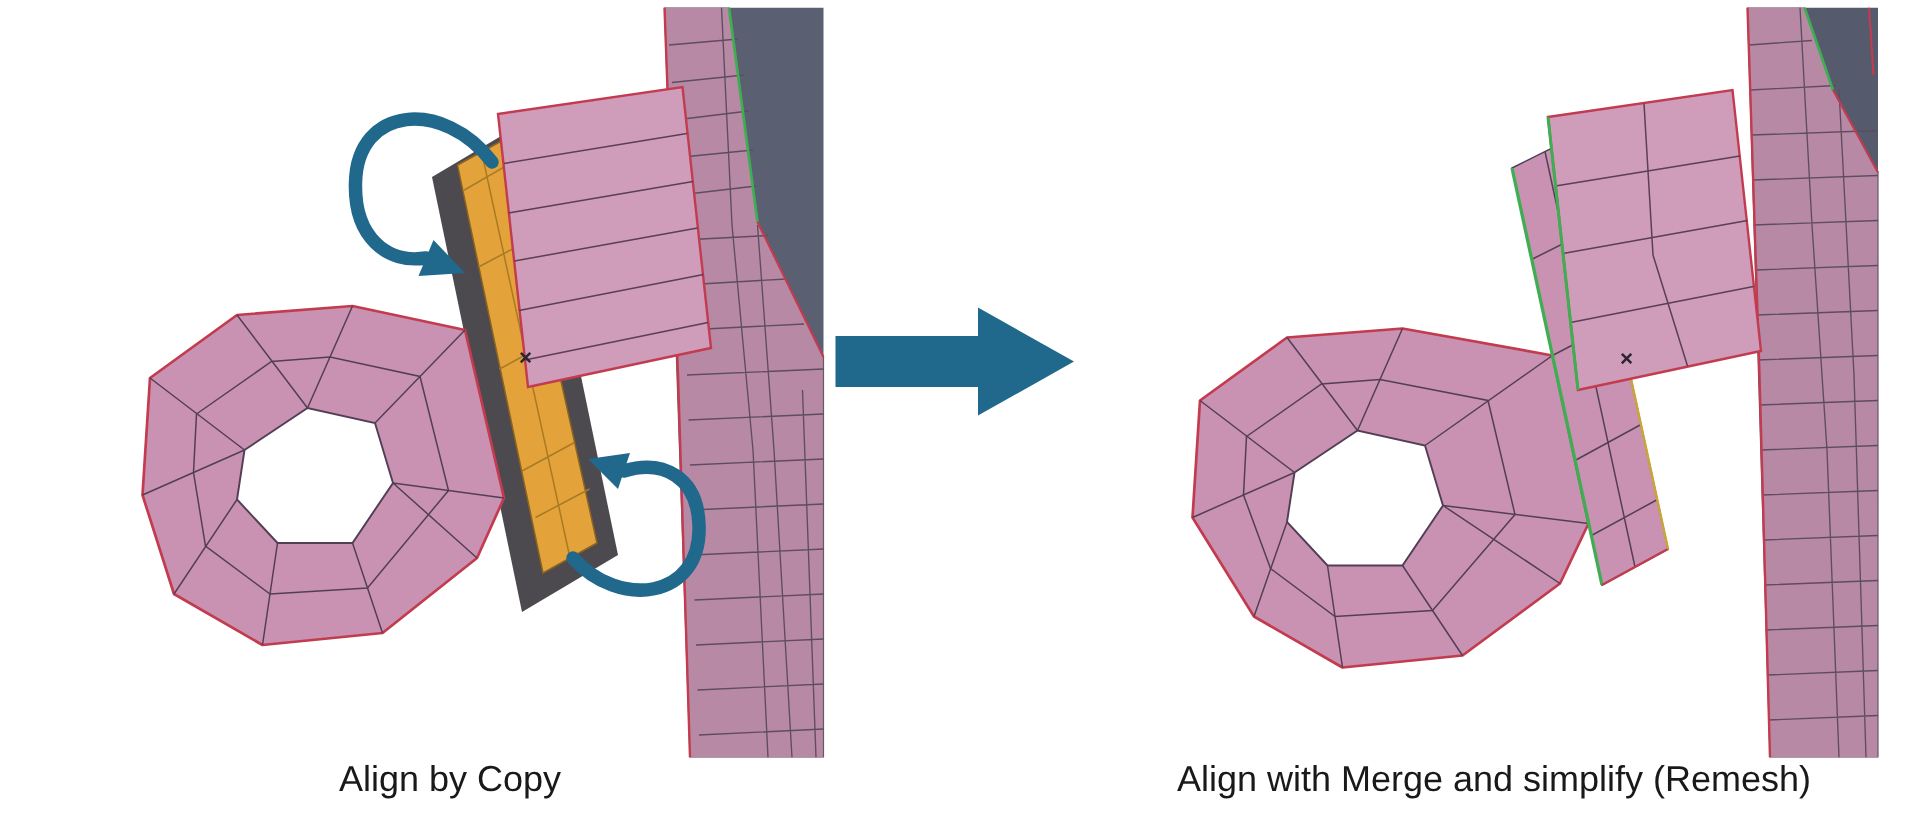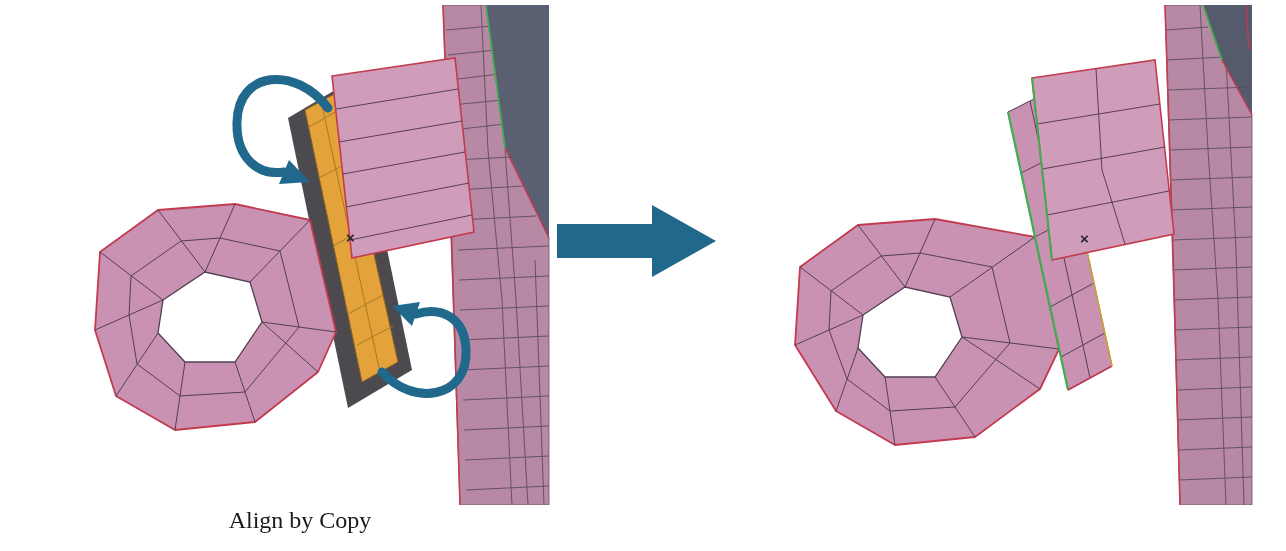--- a/index.html
+++ b/index.html
@@ -1,19 +1,19 @@
 <!DOCTYPE html>
 <html><head>
 <meta charset="utf-8">
 <style>
   html,body{margin:0;padding:0;background:#ffffff;}
   body{width:1286px;height:551px;font-family:"Liberation Sans",sans-serif;}
   .canvas{position:relative;width:1286px;height:551px;background:#fff;overflow:hidden;}
   .fig{position:absolute;}
-  .caption{position:absolute;text-align:center;font-size:24px;color:#191919;line-height:1.2;font-family:Liberation Serif, serif;}
+  .caption{position:absolute;text-align:center;font-size:24px;color:#191919;line-height:1.2;}
   svg text.xmark{font-size:15px;fill:#2a2530;font-weight:bold;}
 </style>
 </head>
 <body>
 
 <div class="canvas">
 
   <svg class="fig" style="left:85px;top:5px;" width="465" height="500" viewBox="85 5 465 500">
 
     <g>
@@ -98,14 +98,15 @@
         <path fill="none" stroke="#5a3f55" stroke-width="1" d="M1037 124 L1160 104 M1042 169 L1165 147 M1047 215 L1169 191 M1096 69 L1102 170 M1102 170 L1125 244"></path>
       </g>
       <line x1="1032" y1="78" x2="1052" y2="260" stroke="#3fae52" stroke-width="2"></line>
     </g>
 
     <text class="xmark" x="1080" y="244">×</text>
   </svg>
 
   <div class="caption" style="left:70px;top:506px;width:460px;">Align by Copy</div>
 
+  <div class="caption" style="left:726px;top:506px;width:540px;">Align with Merge and simplify (Remesh)</div>
 
 </div>
 
 </body></html>

